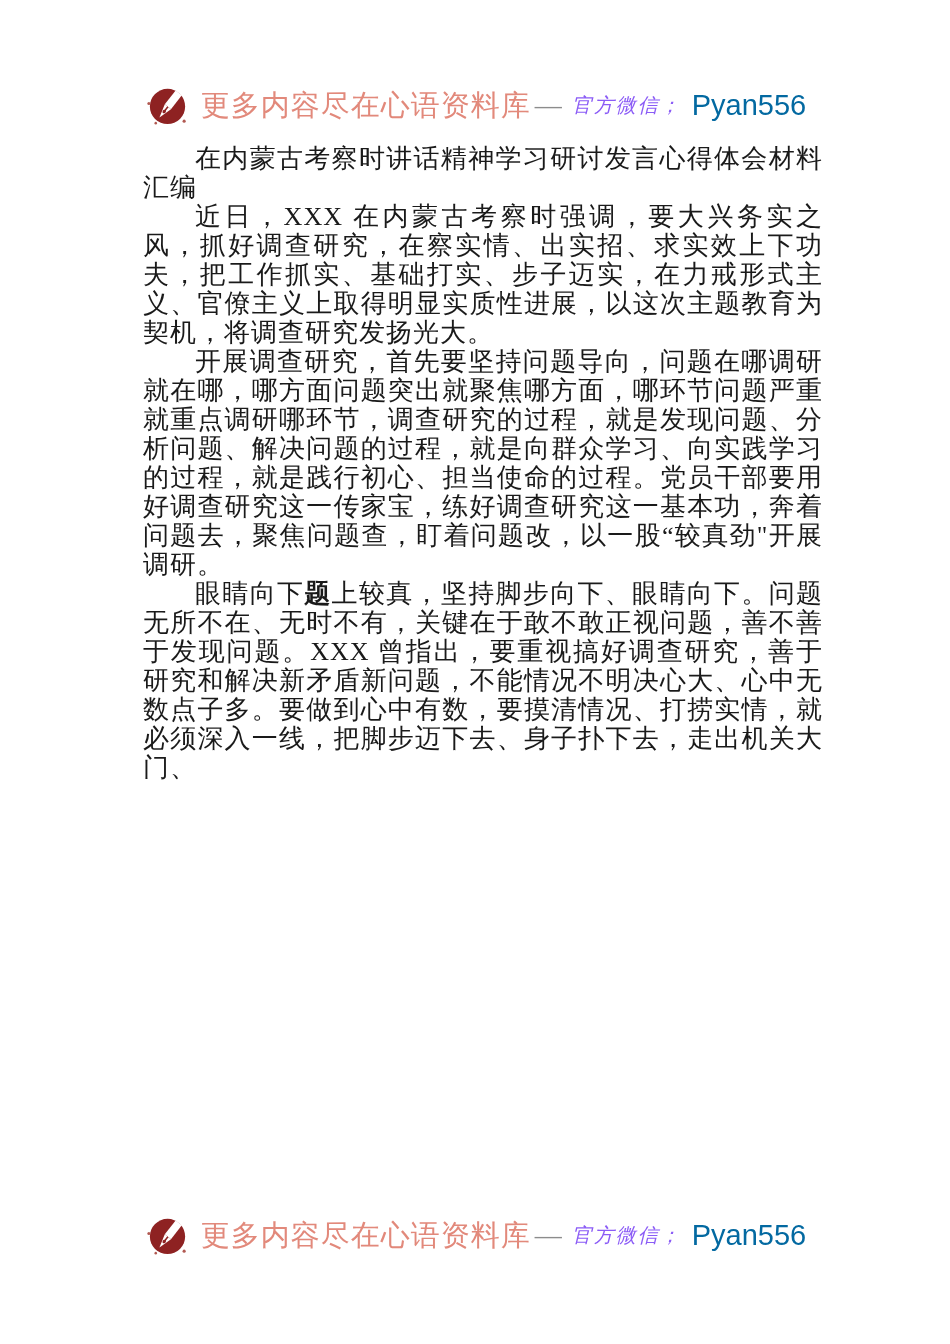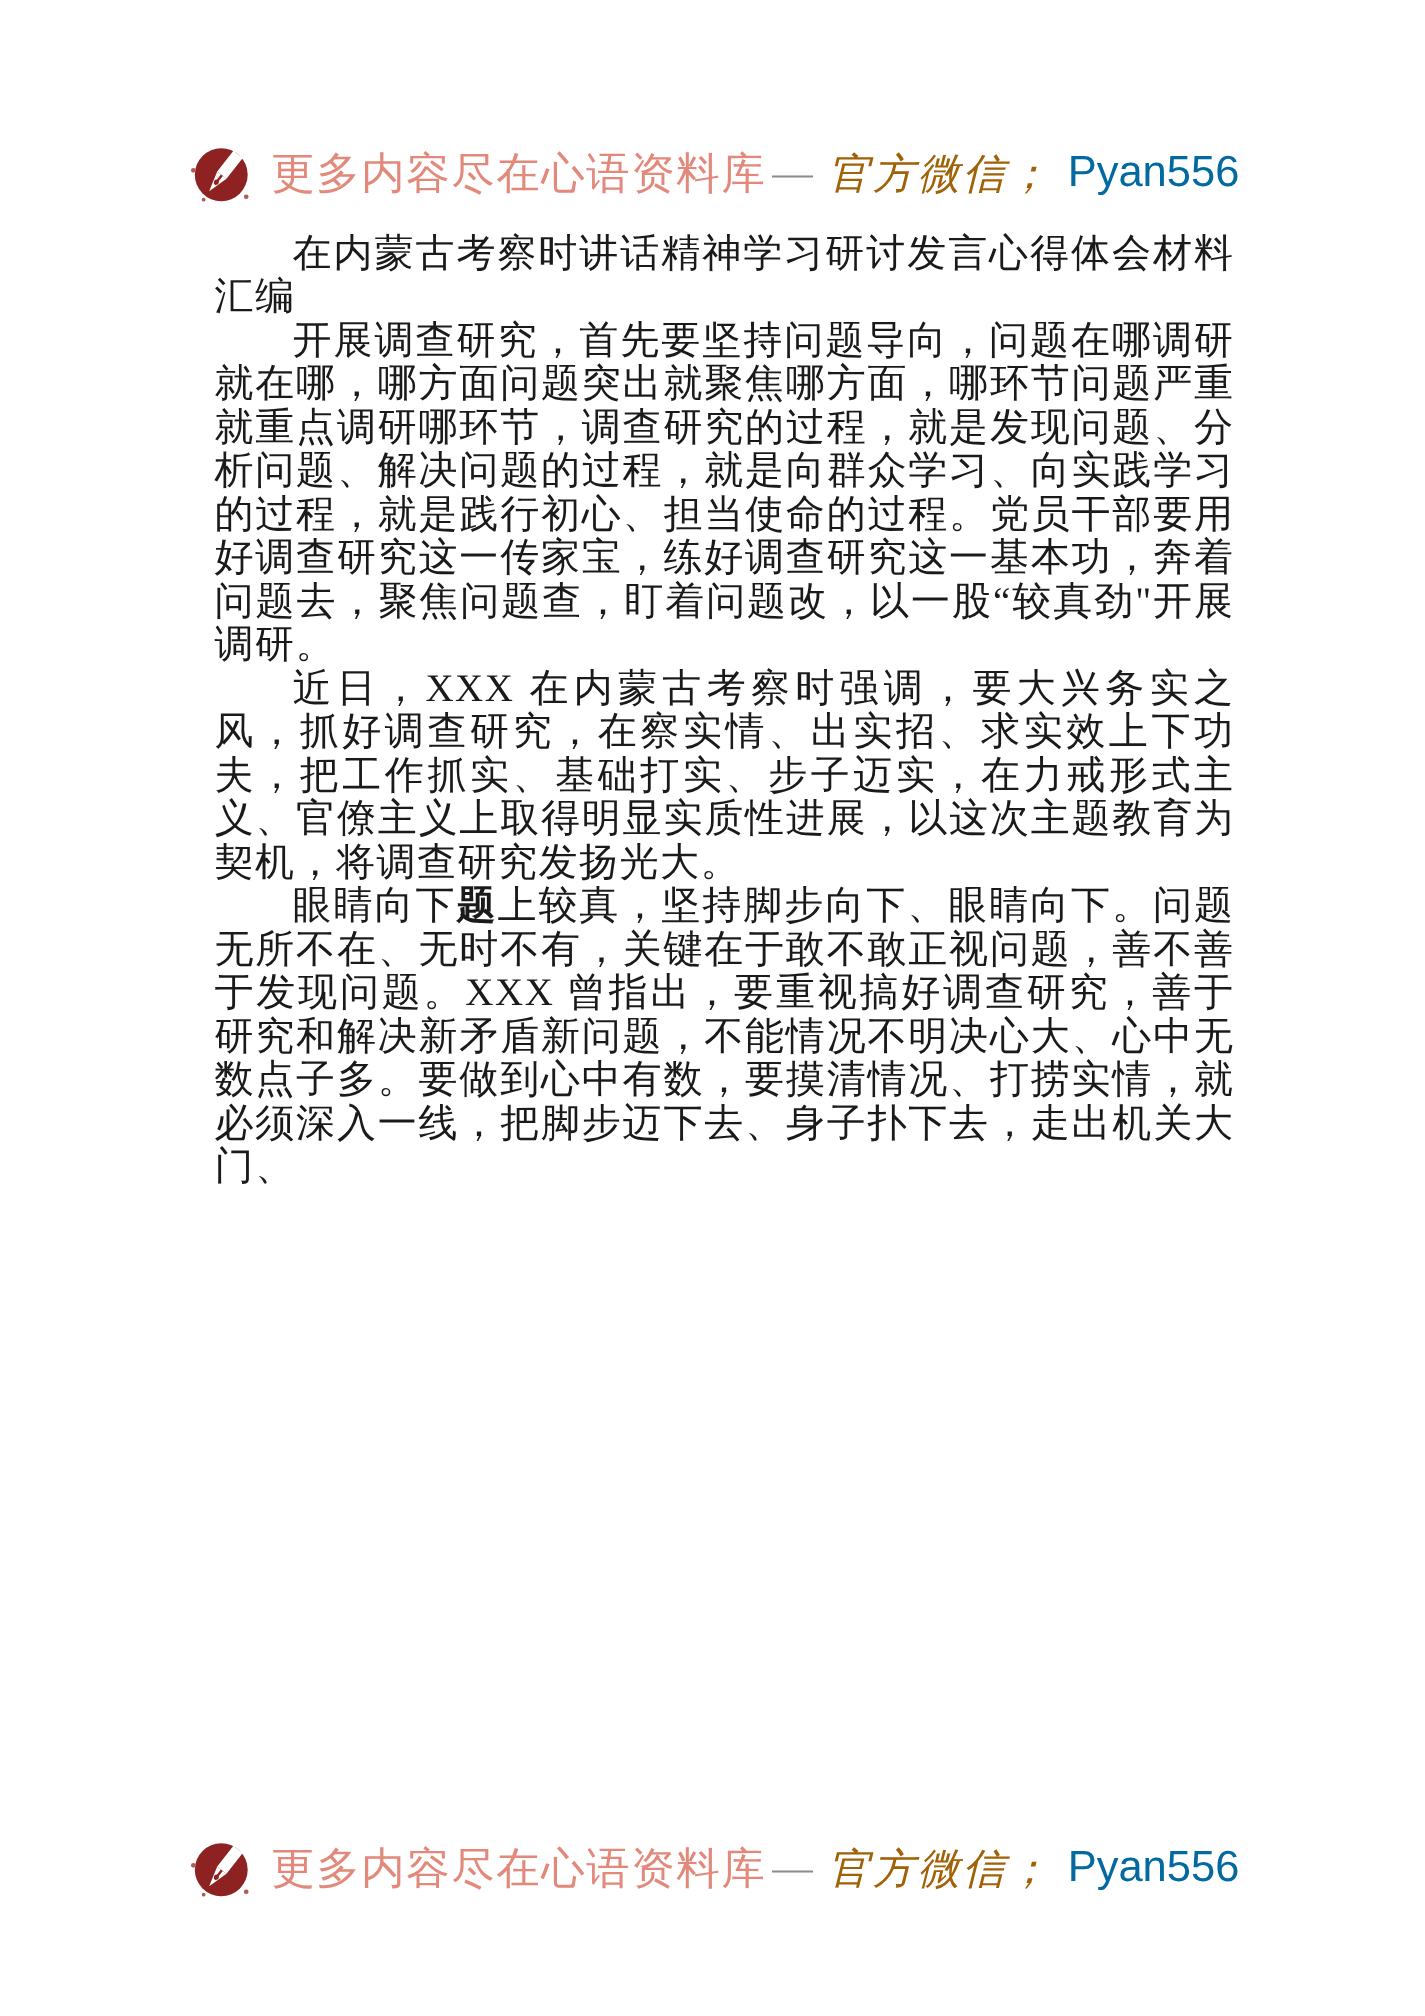--- a/index.html
+++ b/index.html
@@ -7,21 +7,21 @@
     padding: 0;
     background: #ffffff;
     width: 950px;
     height: 1344px;
     overflow: hidden;
     position: relative;
     font-family: "Liberation Serif", "DejaVu Serif", serif;
   }
   .page {
     position: absolute;
-    left: 0; top: 18px;
+    left: 0; top: 8px;
     width: 950px;
     height: 1064px;
     background: #ffffff;
     border-radius: 10px;
   }
   .watermark {
     position: absolute;
     left: 0;
     width: 950px;
     display: flex;
@@ -37,22 +37,22 @@
     font-size: 29px;
     letter-spacing: 1px;
     font-family: "Liberation Serif", "DejaVu Serif", serif;
   }
   .wm-dash {
     color: #8c8c8c;
     font-size: 27px;
     margin-left: -6px;
   }
   .wm-wechat {
-    color: #a16207;
-    font-size: 28px;
+    color: #8b5cf6;
+    font-size: 20px;
     font-style: italic;
     letter-spacing: 2px;
     font-family: Liberation Sans, sans-serif;
   }
   .wm-id {
     color: #0369a1;
     font-size: 29px;
     font-family: "Liberation Sans", "DejaVu Sans", sans-serif;
   }
   .wm-logo {
@@ -100,22 +100,22 @@
     </svg>
     <span class="wm-brand">更多内容尽在心语资料库</span>
     <span class="wm-dash">—</span>
     <span class="wm-wechat">官方微信；</span>
     <span class="wm-id">Pyan556</span>
   </div>
 
   <div class="content">
     <p class="indent">在内蒙古考察时讲话精神学习研讨发言心得体会材料汇编</p>
     <div>
+        <p class="indent"><span>近日，XXX 在内蒙古考察时强调，要大兴务实之风，抓好调查研究，在察实情、出实招、求实效上下功夫，把工作抓实、基础打实、步子迈实，在力戒形式主义、官僚主义上取得明显实质性进展，以这次主题教育为契机，将调查研究发扬光大。</span></p>
         <p class="indent"><span>开展调查研究，首先要坚持问题导向，问题在哪调研就在哪，哪方面问题突出就聚焦哪方面，哪环节问题严重就重点调研哪环节，调查研究的过程，就是发现问题、分析问题、解决问题的过程，就是向群众学习、向实践学习的过程，就是践行初心、担当使命的过程。党员干部要用好调查研究这一传家宝，练好调查研究这一基本功，奔着问题去，聚焦问题查，盯着问题改，以一股“较真劲"开展调研。</span></p>
-        <p class="indent"><span>近日，XXX 在内蒙古考察时强调，要大兴务实之风，抓好调查研究，在察实情、出实招、求实效上下功夫，把工作抓实、基础打实、步子迈实，在力戒形式主义、官僚主义上取得明显实质性进展，以这次主题教育为契机，将调查研究发扬光大。</span></p>
         <p class="indent"><span>眼睛向下</span><span class="bold-run">题</span><span>上较真，坚持脚步向下、眼睛向下。问题无所不在、无时不有，关键在于敢不敢正视问题，善不善于发现问题。XXX 曾指出，要重视搞好调查研究，善于研究和解决新矛盾新问题，不能情况不明决心大、心中无数点子多。要做到心中有数，要摸清情况、打捞实情，就必须深入一线，把脚步迈下去、身子扑下去，走出机关大门、</span></p>
       </div>
   </div>
 
   <div class="watermark bottom">
     <svg class="wm-logo" viewBox="0 0 48 48">
       <circle cx="24" cy="25" r="18" fill="#8e2222"></circle>
       <path d="M4 16 Q10 4 24 4" stroke="#ffffff" stroke-width="4" fill="none"></path>
       <path d="M44 34 Q40 42 30 44" stroke="#ffffff" stroke-width="2.5" fill="none"></path>
       <g transform="rotate(38 24 25)">

